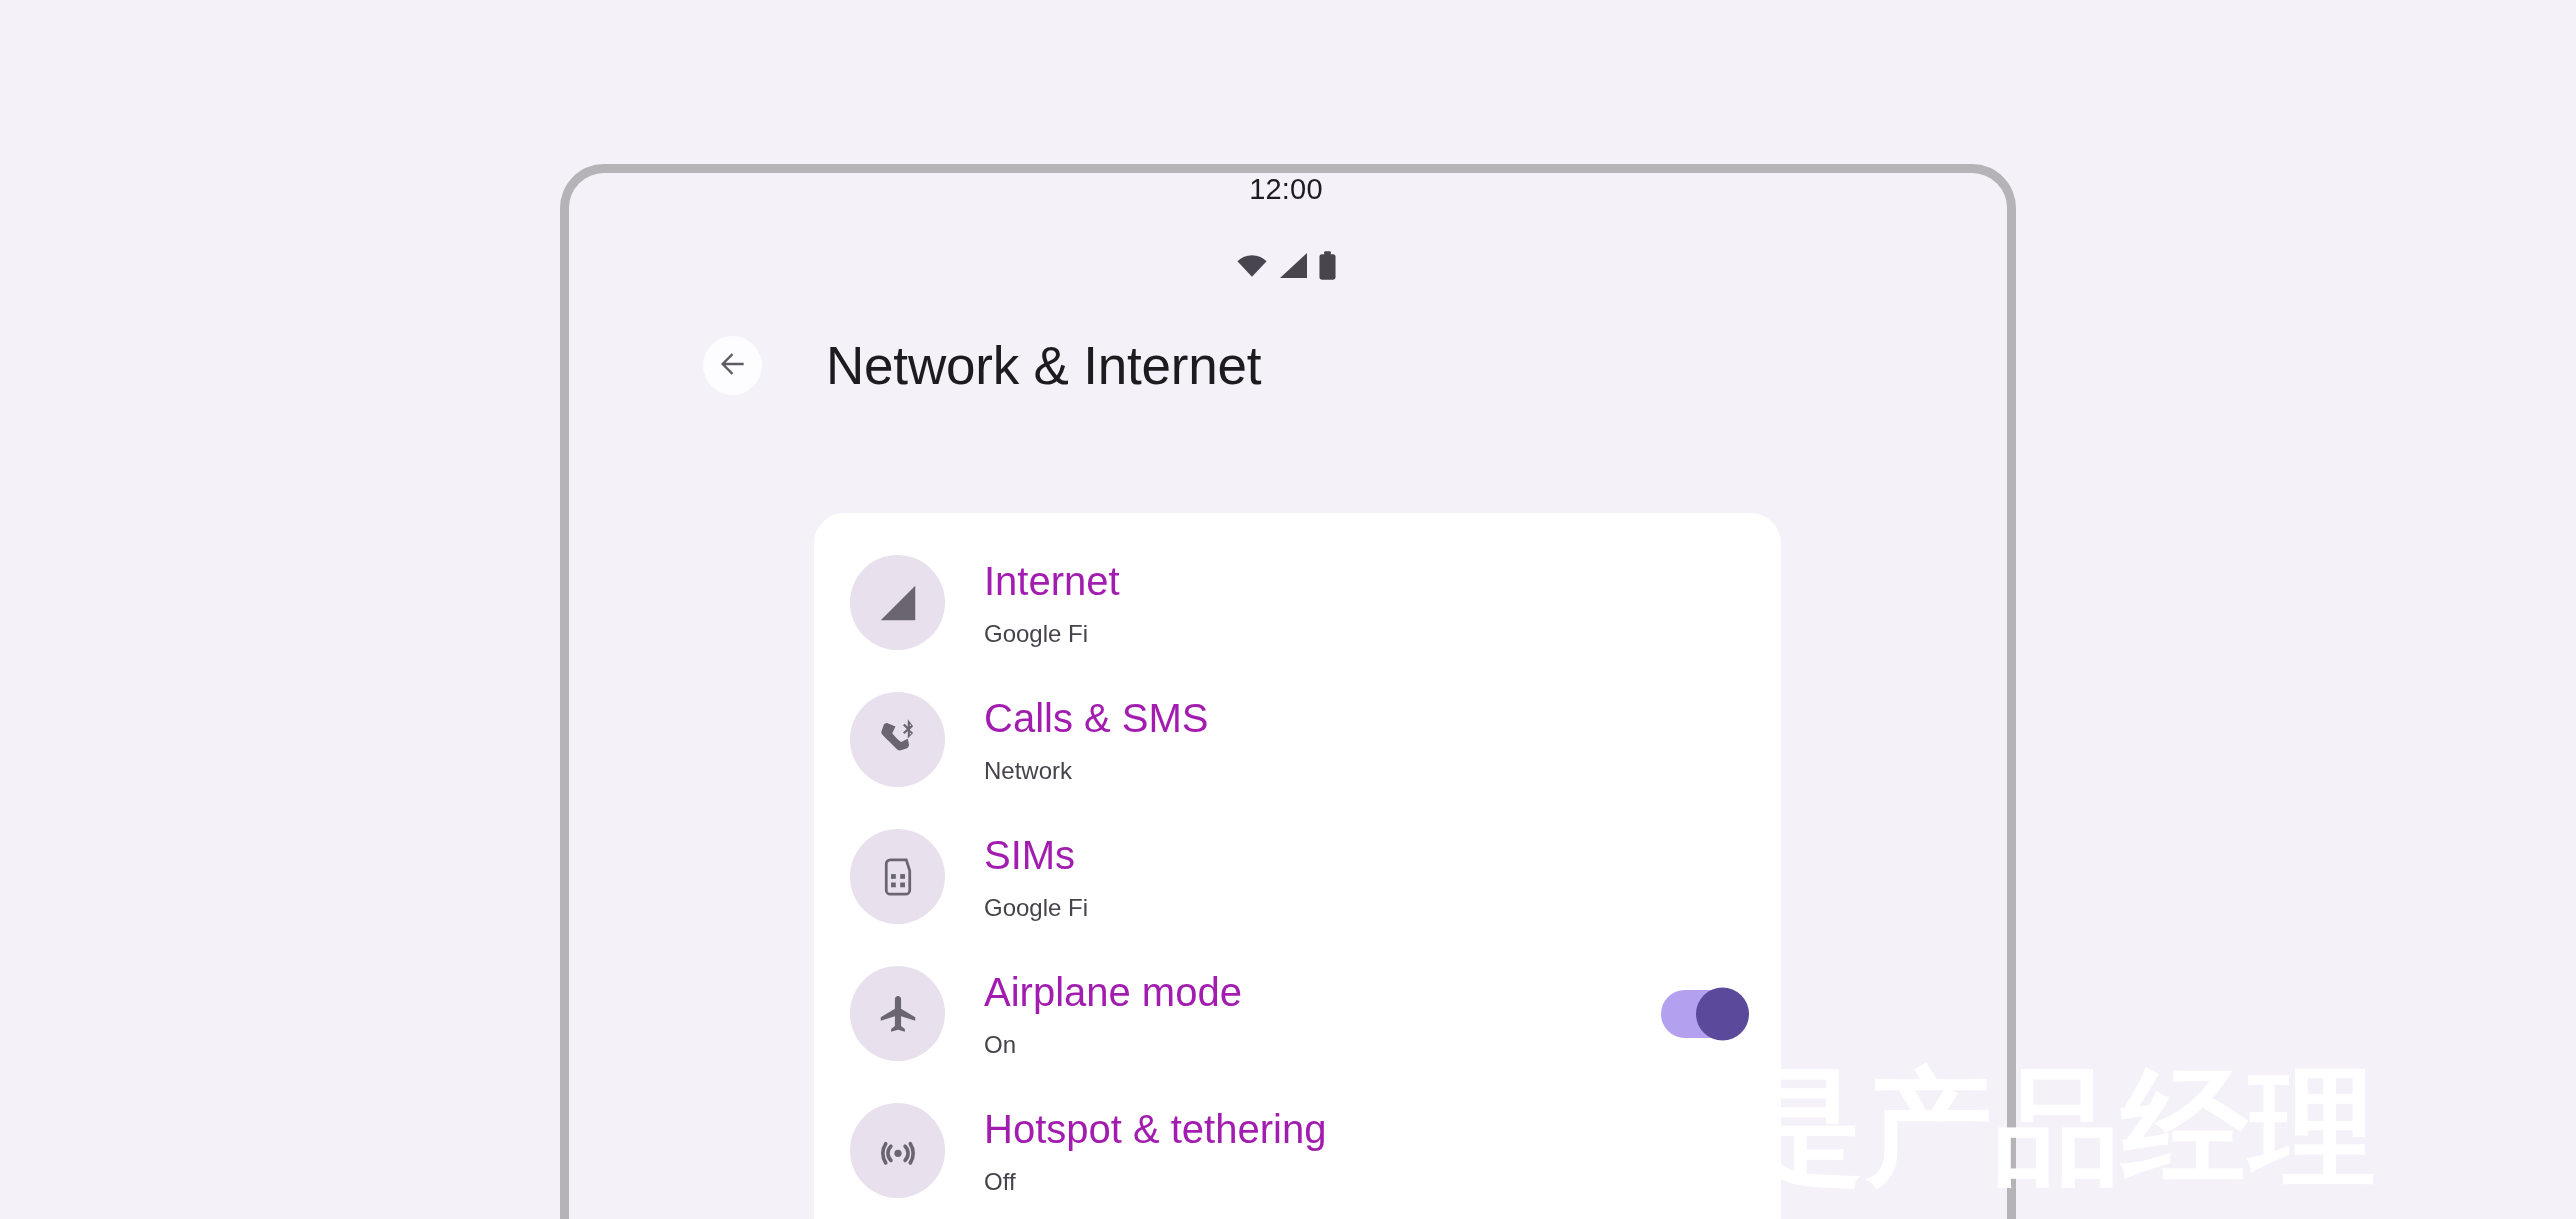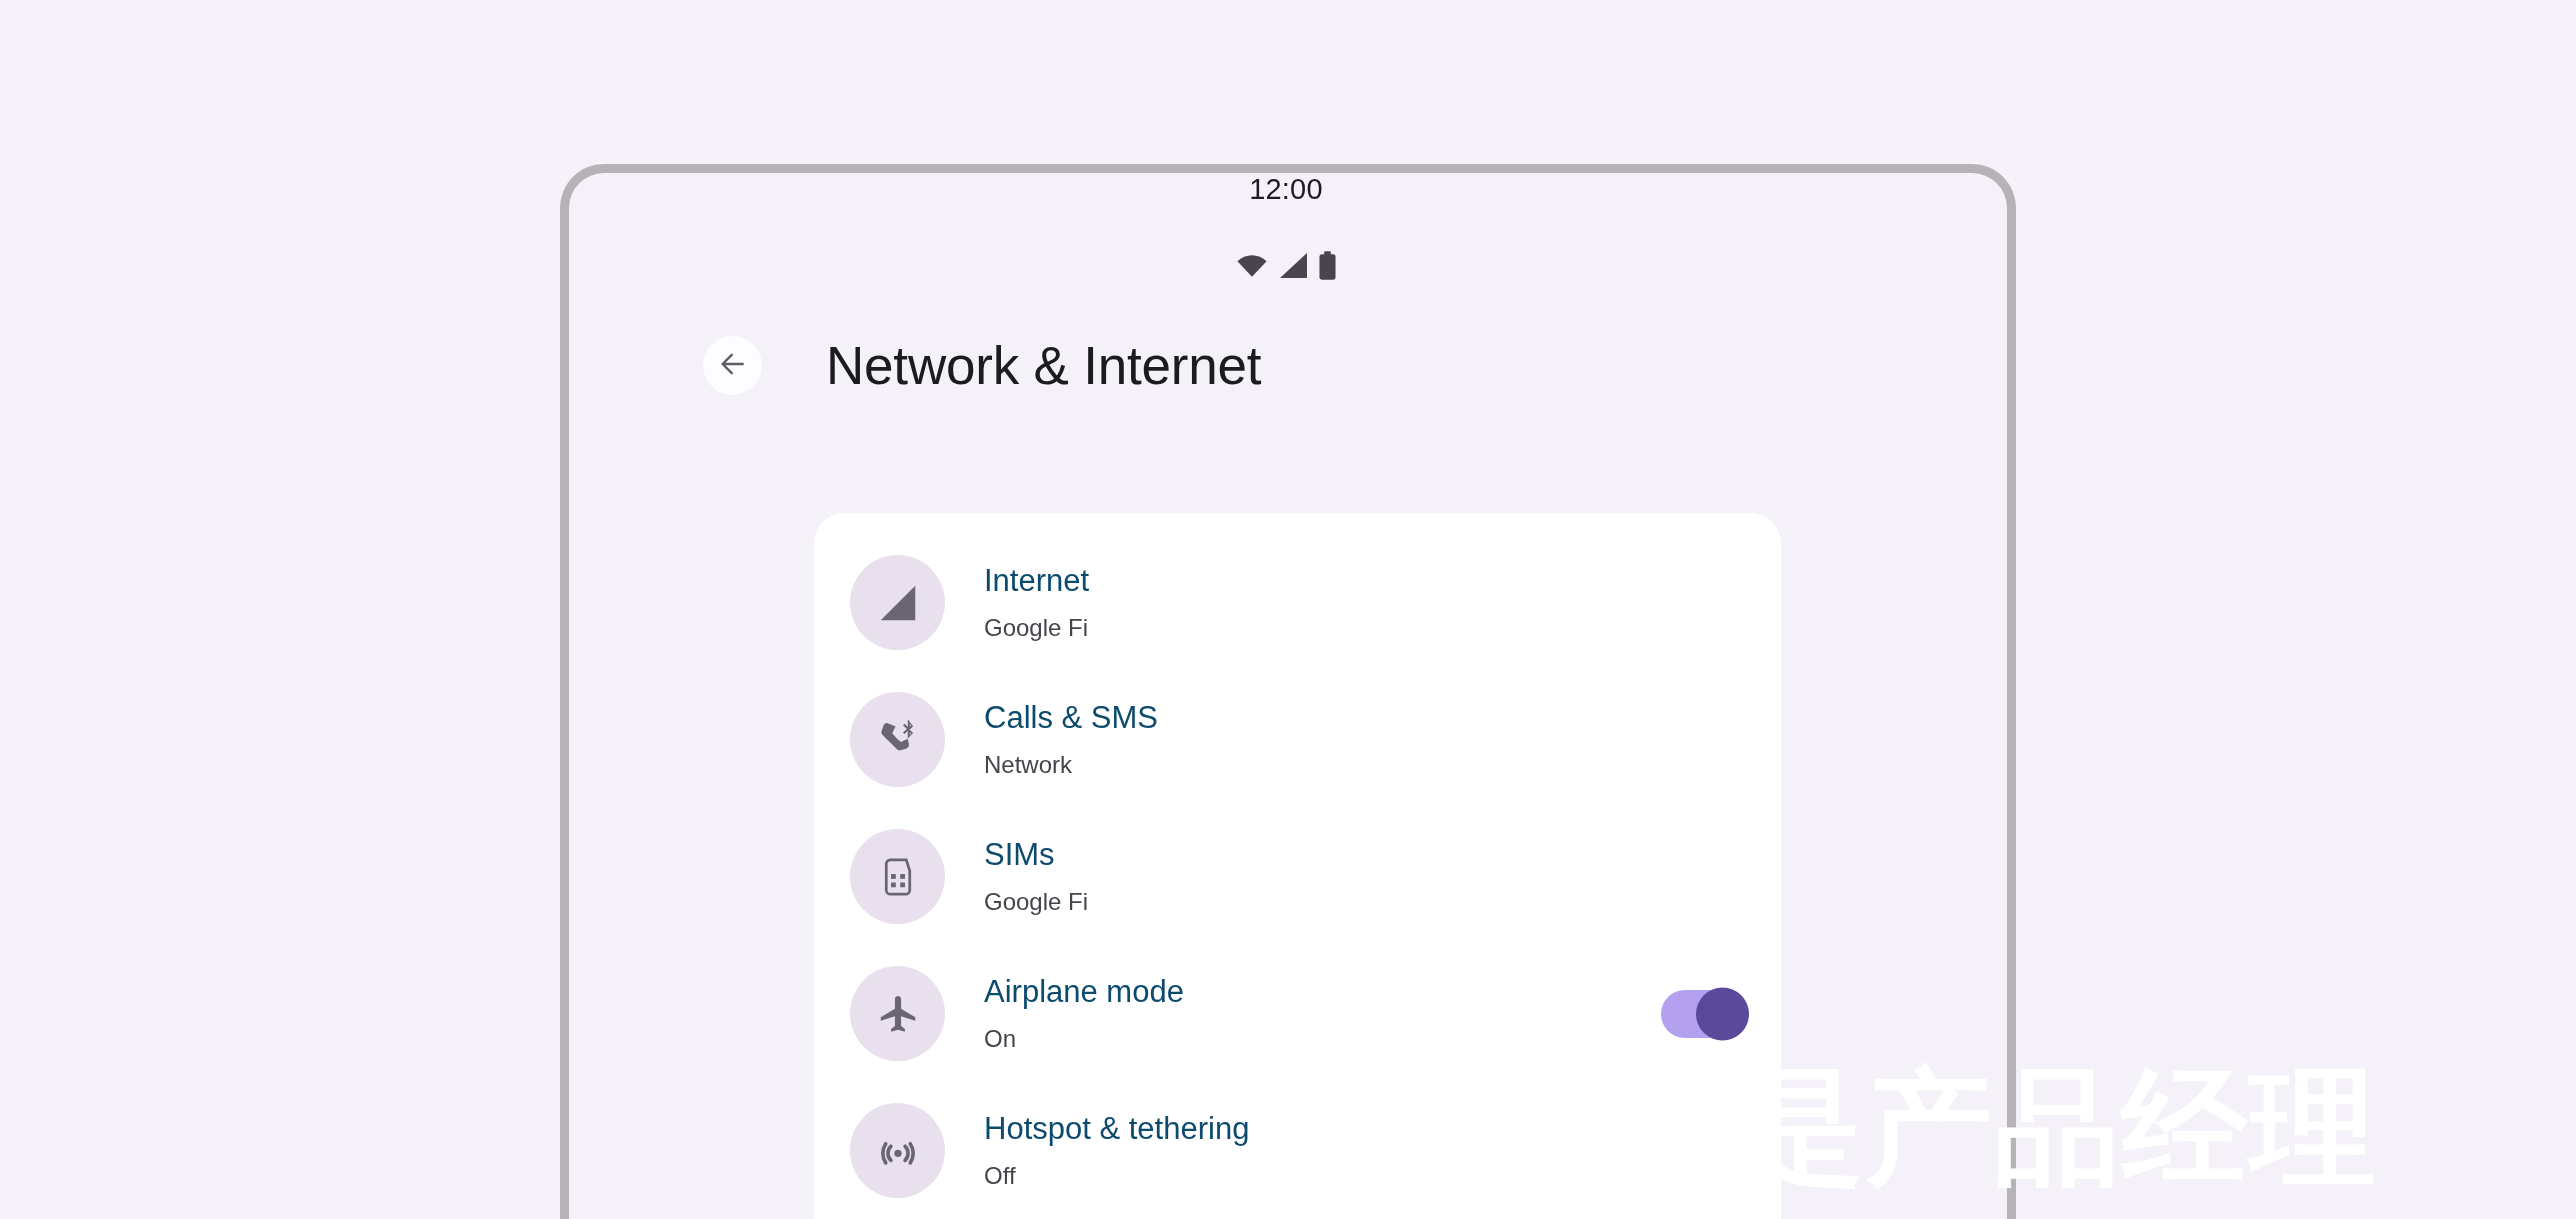--- a/index.html
+++ b/index.html
@@ -120,22 +120,22 @@
   }
   .item-text {
     margin-left: 39px;
     display: flex;
     flex-direction: column;
     justify-content: center;
     flex: 1 1 auto;
     min-width: 0;
   }
   .item-title {
-    font-size: 31px;
-    color: #0c4a6e;
+    font-size: 40px;
+    color: #a21caf;
     line-height: 1.25;
     white-space: nowrap;
   }
   .item-subtitle {
     font-size: 24px;
     color: #46434b;
     margin-top: 14px;
     line-height: 1.2;
     white-space: nowrap;
   }

